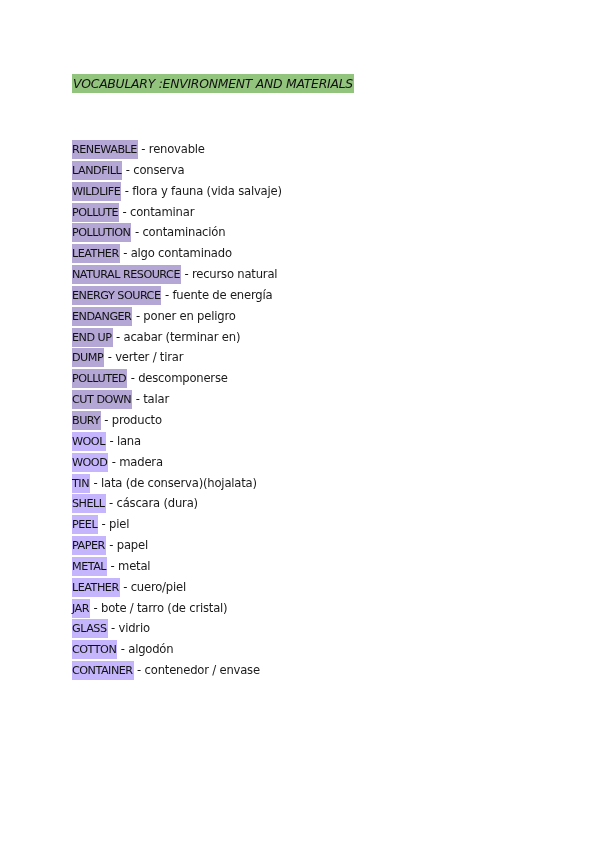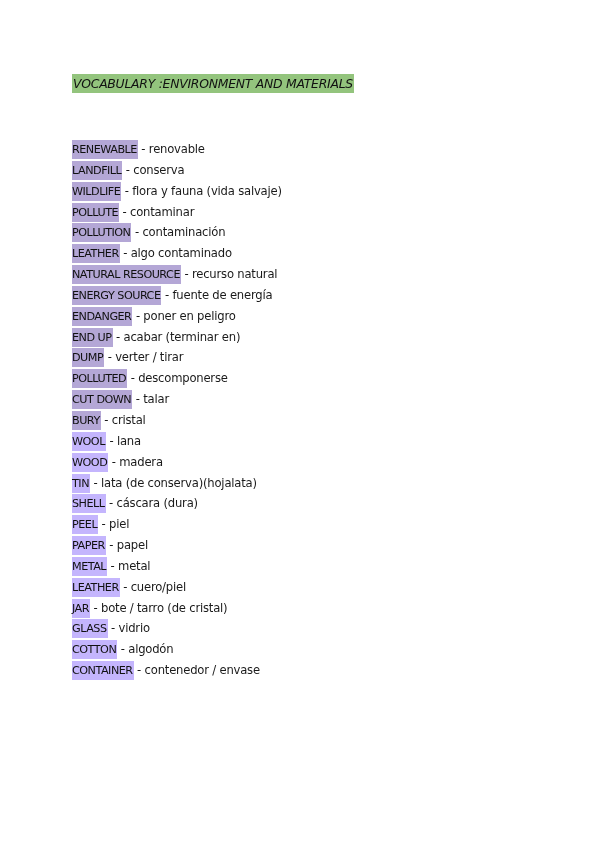--- a/index.html
+++ b/index.html
@@ -77,21 +77,21 @@
     <li class="vocab-item"><span class="term purple">POLLUTE</span><span class="sep"> - </span><span class="def">contaminar</span></li>
     <li class="vocab-item"><span class="term purple">POLLUTION</span><span class="sep"> - </span><span class="def">contaminación</span></li>
     <li class="vocab-item"><span class="term purple">LEATHER</span><span class="sep"> - </span><span class="def">algo contaminado</span></li>
     <li class="vocab-item"><span class="term purple">NATURAL RESOURCE</span><span class="sep"> - </span><span class="def">recurso natural</span></li>
     <li class="vocab-item"><span class="term purple">ENERGY SOURCE</span><span class="sep"> - </span><span class="def">fuente de energía</span></li>
     <li class="vocab-item"><span class="term purple">ENDANGER </span><span class="sep"> - </span><span class="def">poner en peligro</span></li>
     <li class="vocab-item"><span class="term purple">END UP</span><span class="sep"> - </span><span class="def">acabar (terminar en)</span></li>
     <li class="vocab-item"><span class="term purple">DUMP</span><span class="sep"> - </span><span class="def">verter / tirar</span></li>
     <li class="vocab-item"><span class="term purple">POLLUTED</span><span class="sep"> - </span><span class="def">descomponerse</span></li>
     <li class="vocab-item"><span class="term purple">CUT DOWN</span><span class="sep"> - </span><span class="def">talar</span></li>
-    <li class="vocab-item"><span class="term purple">BURY</span><span class="sep"> - </span><span class="def">cristal</span></li>
+    <li class="vocab-item"><span class="term purple">BURY</span><span class="sep"> - </span><span class="def">producto</span></li>
     <li class="vocab-item"><span class="term yellow">WOOL</span><span class="sep"> - </span><span class="def">lana</span></li>
     <li class="vocab-item"><span class="term yellow">WOOD</span><span class="sep"> - </span><span class="def">madera</span></li>
     <li class="vocab-item"><span class="term yellow">TIN </span><span class="sep"> - </span><span class="def">lata (de conserva)(hojalata)</span></li>
     <li class="vocab-item"><span class="term yellow">SHELL</span><span class="sep"> - </span><span class="def">cáscara (dura)</span></li>
     <li class="vocab-item"><span class="term yellow">PEEL </span><span class="sep"> - </span><span class="def">piel</span></li>
     <li class="vocab-item"><span class="term yellow">PAPER </span><span class="sep"> - </span><span class="def">papel</span></li>
     <li class="vocab-item"><span class="term yellow">METAL</span><span class="sep"> - </span><span class="def">metal</span></li>
     <li class="vocab-item"><span class="term yellow">LEATHER </span><span class="sep"> - </span><span class="def">cuero/piel</span></li>
     <li class="vocab-item"><span class="term yellow">JAR </span><span class="sep"> - </span><span class="def">bote / tarro (de cristal)</span></li>
     <li class="vocab-item"><span class="term yellow">GLASS</span><span class="sep"> - </span><span class="def">vidrio</span></li>

